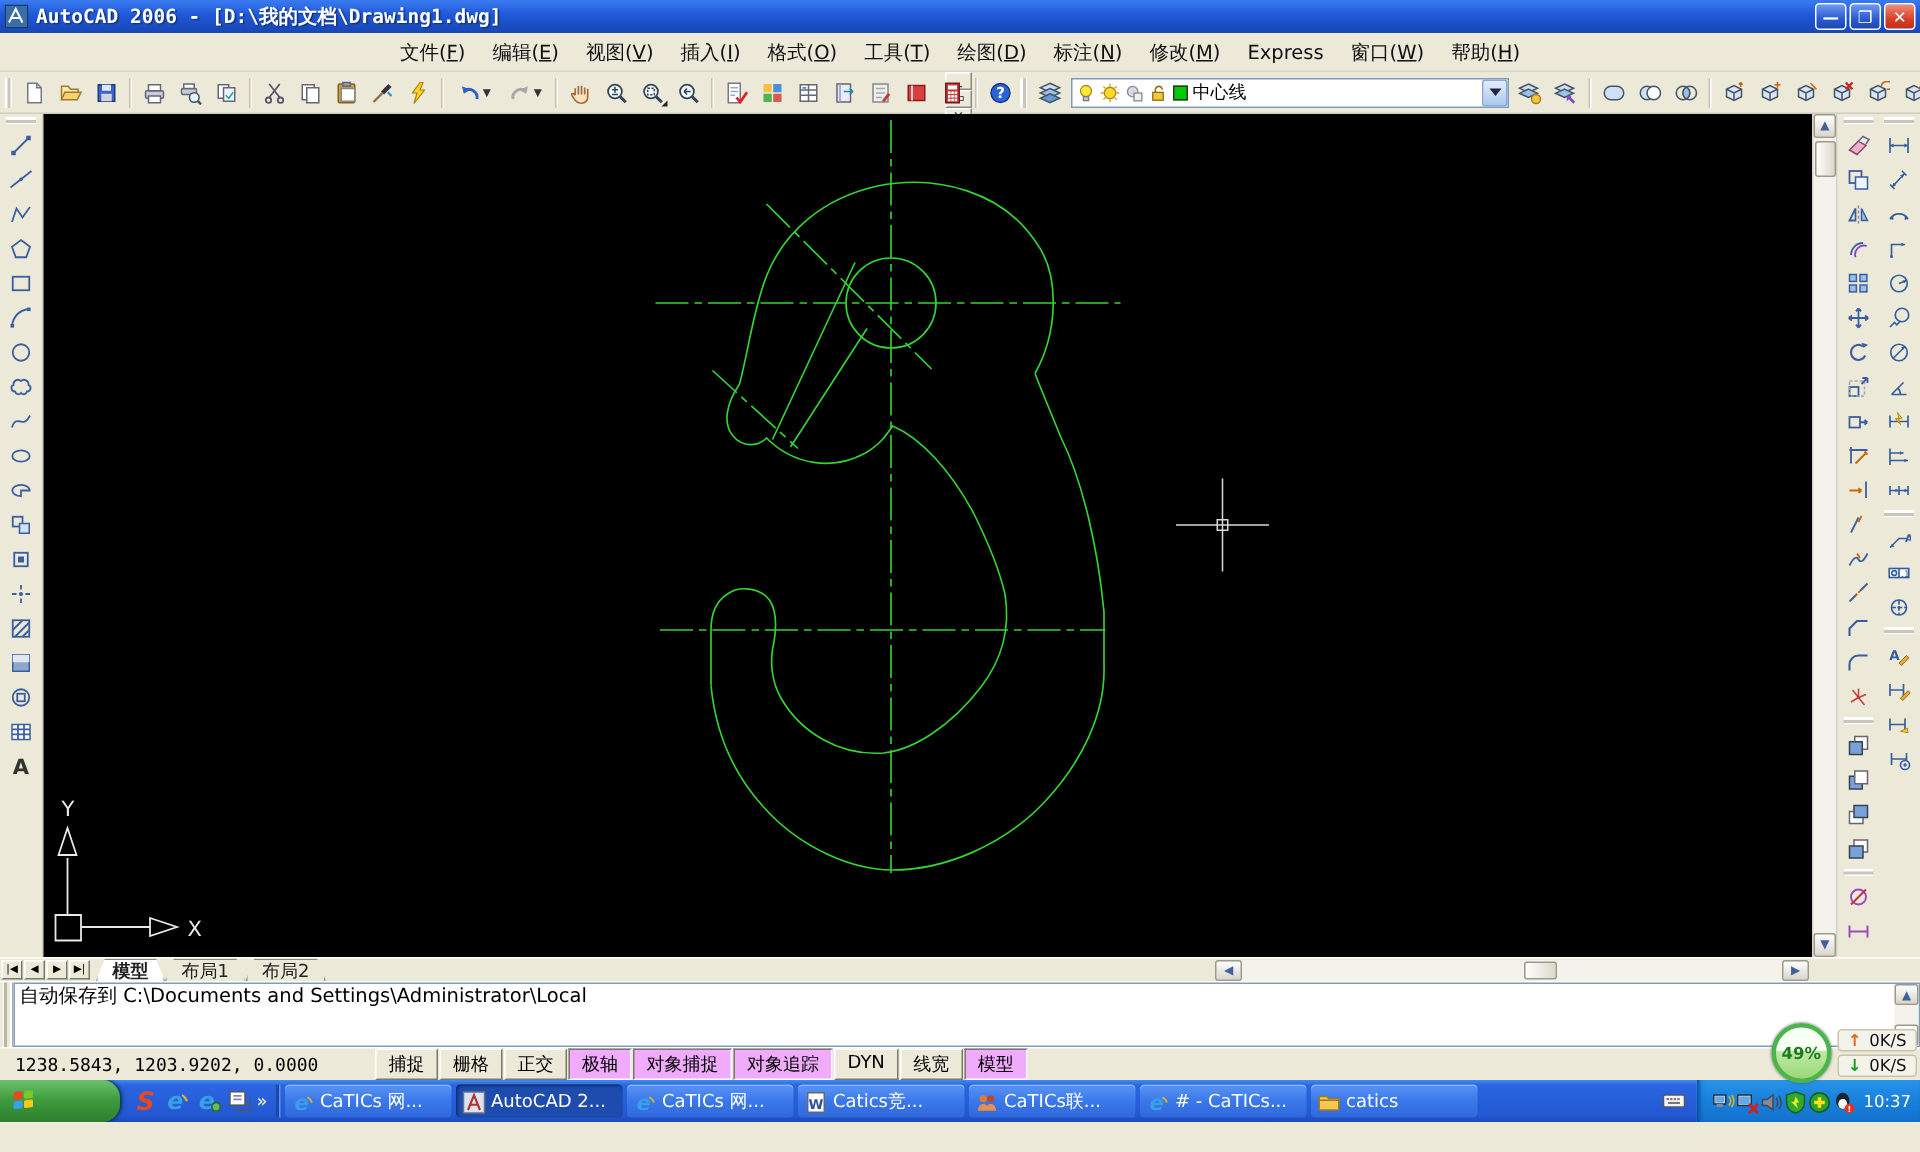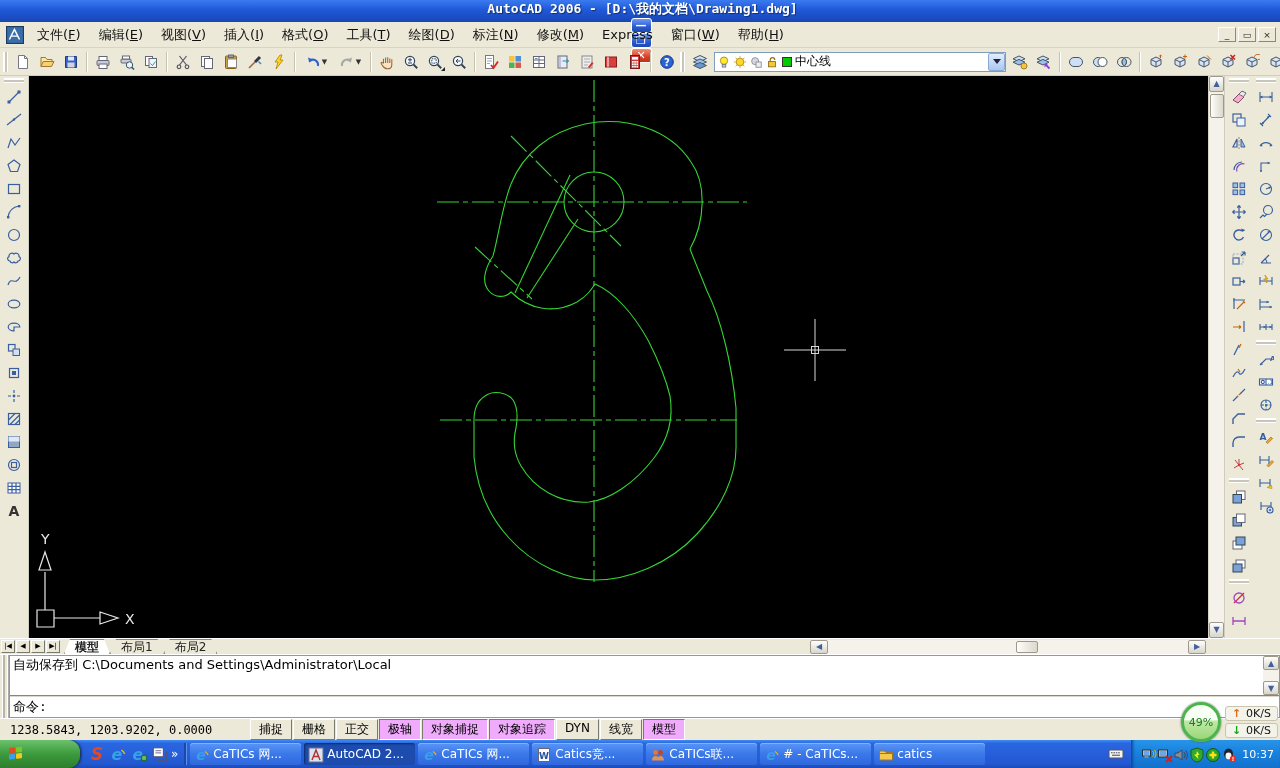--- a/index.html
+++ b/index.html
@@ -1,24 +1,24 @@
 <!DOCTYPE html>
 <html><head>
 <meta charset="utf-8">
 <title>AutoCAD 2006</title>
 <style>
   *{box-sizing:border-box;margin:0;padding:0;font-family:"DejaVu Sans","Liberation Sans",sans-serif;}
   html,body{width:1280px;height:768px;overflow:hidden;background:#ece9d8;}
   
-  #titlebar{height:22px;background:linear-gradient(180deg,#3a7bf0 0%,#2058d8 45%,#1846b4 100%);display:flex;align-items:center;padding:0 3px;color:#fff;flex-direction:column;}
+  #titlebar{height:22px;background:linear-gradient(180deg,#3a7bf0 0%,#2058d8 45%,#1846b4 100%);display:flex;align-items:center;padding:0 3px;color:#fff;}
   #titlebar .ttl{font-family:"DejaVu Sans Mono","Liberation Mono",monospace;font-weight:bold;font-size:13px;margin-left:5px;white-space:nowrap;text-shadow:1px 1px 1px #10306e;flex:1;}
   .wbtn{width:21px;height:18px;margin-left:2px;border-radius:3px;border:1px solid #fff;display:flex;align-items:center;justify-content:center;color:#fff;font-size:11px;font-weight:bold;background:linear-gradient(180deg,#6f9bef,#2a5ad0 60%,#1e48b0);}
   .wbtn.close{background:linear-gradient(180deg,#f09078,#d84028 60%,#c03018);}
   
-  #menubar{height:26px;background:#ece9d8;border-bottom:1px solid #d8d4c8;display:flex;align-items:center;padding:0 2px;}
+  #menubar{height:26px;background:#ece9d8;border-bottom:1px solid #d8d4c8;display:flex;align-items:center;padding:0 2px;flex-direction:column;}
   #menubar .appico{width:18px;height:18px;margin:0 4px;}
   #menu{display:flex;list-style:none;align-items:center;}
   #menu li{font-size:13px;padding:4px 9px;color:#111;white-space:nowrap;cursor:default;}
   #menu li u{text-decoration:underline;}
   #menubar .spacer{flex:1;}
   .cbtn{width:18px;height:15px;margin-right:2px;background:#ece9d8;border:1px solid;border-color:#fff #888 #888 #fff;font-size:9px;display:flex;align-items:center;justify-content:center;color:#222;}
   
   #tbrow{height:28px;background:#ece9d8;border-bottom:1px solid #cfccc0;display:flex;align-items:center;overflow:hidden;padding-left:2px;}
   .tbtn{width:24px;height:22px;border:1px solid transparent;display:flex;align-items:center;justify-content:center;background:transparent;position:relative;flex:0 0 auto;}
   .ig{width:16px;height:16px;display:block;}
@@ -51,36 +51,36 @@
   #modbar,#dimbar{width:28px;}
   
   #tabsrow{height:16px;background:#ece9d8;position:relative;display:flex;align-items:center;border-top:1px solid #fff;}
   .navb{width:14px;height:13px;margin-left:1px;background:#ece9d8;border:1px solid;border-color:#fff #7a7a6a #7a7a6a #fff;font-size:7px;text-align:center;line-height:11px;color:#000;}
   .tab{height:15px;padding:0 10px;font-size:12px;line-height:15px;background:#ece9d8;border:1px solid #8a877a;border-bottom:none;clip-path:polygon(6px 0,calc(100% - 6px) 0,100% 100%,0 100%);color:#222;}
   .tab.active{background:#fff;font-weight:bold;}
   #hscroll{position:absolute;left:810px;top:1px;width:396px;height:14px;display:flex;background:#f4f2ea;}
   #hscroll .sbtn{width:18px;height:14px;line-height:12px;}
   #hthumb{width:22px;height:12px;margin:1px 0 0 188px;}
   
-  #cmdwin{height:64px;background:#ece9d8;border-top:1px solid #fff;display:flex;}
+  #cmdwin{height:44px;background:#ece9d8;border-top:1px solid #fff;display:flex;}
   #cmdgrip{width:9px;border-right:1px solid #aaa;background:repeating-linear-gradient(90deg,#ece9d8 0 2px,#fff 2px 3px,#b8b4a6 3px 5px);}
   #cmdbody{flex:1;display:flex;flex-direction:column;border:1px solid #7f9db9;background:#fff;}
   #cmdhist{height:45px;display:flex;}
   #cmdlines{flex:1;font-family:"DejaVu Sans Mono","Liberation Mono",monospace;font-size:13px;line-height:15px;color:#000;padding:1px 3px;}
   #cmdsb{width:16px;display:flex;flex-direction:column;justify-content:space-between;background:#f4f2ea;}
   #cmdsb .sbtn{height:14px;}
   #cmdprompt{flex:1;border-top:2px groove #dcd8cc;font-family:"DejaVu Sans Mono","Liberation Mono",monospace;font-size:13px;padding:1px 3px;color:#000;}
   
   #statusbar{height:22px;background:#ece9d8;border-top:1px solid #fff;display:flex;align-items:center;position:relative;}
   #coords{width:250px;padding-left:10px;font-family:"DejaVu Sans Mono","Liberation Mono",monospace;font-size:12px;color:#000;}
   .stbtn{font-size:12px;padding:1px 8px;margin-right:1px;background:#ece9d8;border:1px solid;border-color:#fff #7a7a6a #7a7a6a #fff;color:#000;white-space:nowrap;}
   .stbtn.on{border-color:#7a7a6a #fff #fff #7a7a6a;background:#f0abfc;}
   
   #netmon{position:absolute;right:2px;bottom:-2px;display:flex;align-items:center;z-index:5;}
-  #gauge{width:40px;height:40px;border-radius:50%;border:3px solid #4cb44c;background:linear-gradient(180deg,#f8fff4 45%,#bfe8a8 46%,#9ad878);display:flex;align-items:center;justify-content:center;font-size:11px;font-weight:normal;color:#1d7a1d;box-shadow:0 0 2px #555;}
+  #gauge{width:40px;height:40px;border-radius:50%;border:3px solid #4cb44c;background:linear-gradient(180deg,#f8fff4 45%,#bfe8a8 46%,#9ad878);display:flex;align-items:center;justify-content:center;font-size:11px;font-weight:bold;color:#1d7a1d;box-shadow:0 0 2px #555;}
   #netrows{margin-left:4px;display:flex;flex-direction:column;gap:2px;}
   .netrow{background:#f4f3ea;border:1px solid #c8c4b0;border-radius:3px;padding:0 6px;font-family:"DejaVu Sans Mono","Liberation Mono",monospace;font-size:11px;display:flex;align-items:center;gap:5px;color:#111;}
   .up-arrow{color:#e06818;font-weight:bold;}
   .down-arrow{color:#18a018;font-weight:bold;}
   
   #taskbar{height:28px;background:linear-gradient(180deg,#3f8cf3 0%,#2a66e0 12%,#2258d2 85%,#1c4ab8 100%);display:flex;align-items:center;overflow:hidden;}
   #startbtn{height:28px;padding:0 22px 0 8px;display:flex;align-items:center;gap:4px;background:linear-gradient(180deg,#6cc26c 0%,#3c9a3c 50%,#2e7e2e 100%);border-radius:0 12px 12px 0;box-shadow:1px 0 3px #123;}
   #startbtn .slabel{color:#fff;font-size:15px;font-weight:bold;font-style:italic;text-shadow:1px 1px 1px #1a4a1a;margin-top:44px;}
   #ql{display:flex;align-items:center;margin-left:8px;gap:3px;}
   .qlico{width:18px;height:18px;}
@@ -880,21 +880,20 @@
   <div id="cmdbody">
     <div id="cmdhist">
       <div id="cmdlines">
           <div>自动保存到 C:\Documents and Settings\Administrator\Local</div>
         </div>
       <div id="cmdsb">
         <div class="sbtn">▲</div>
         <div class="sbtn">▼</div>
       </div>
     </div>
-    <div id="cmdprompt">命令:</div>
   </div>
 </div>
 
 <div id="statusbar">
   <span id="coords">1238.5843, 1203.9202, 0.0000</span>
   <span id="toggles" style="display:flex;">
       <span class="stbtn">捕捉</span>
       <span class="stbtn">栅格</span>
       <span class="stbtn">正交</span>
       <span class="stbtn on">极轴</span>

